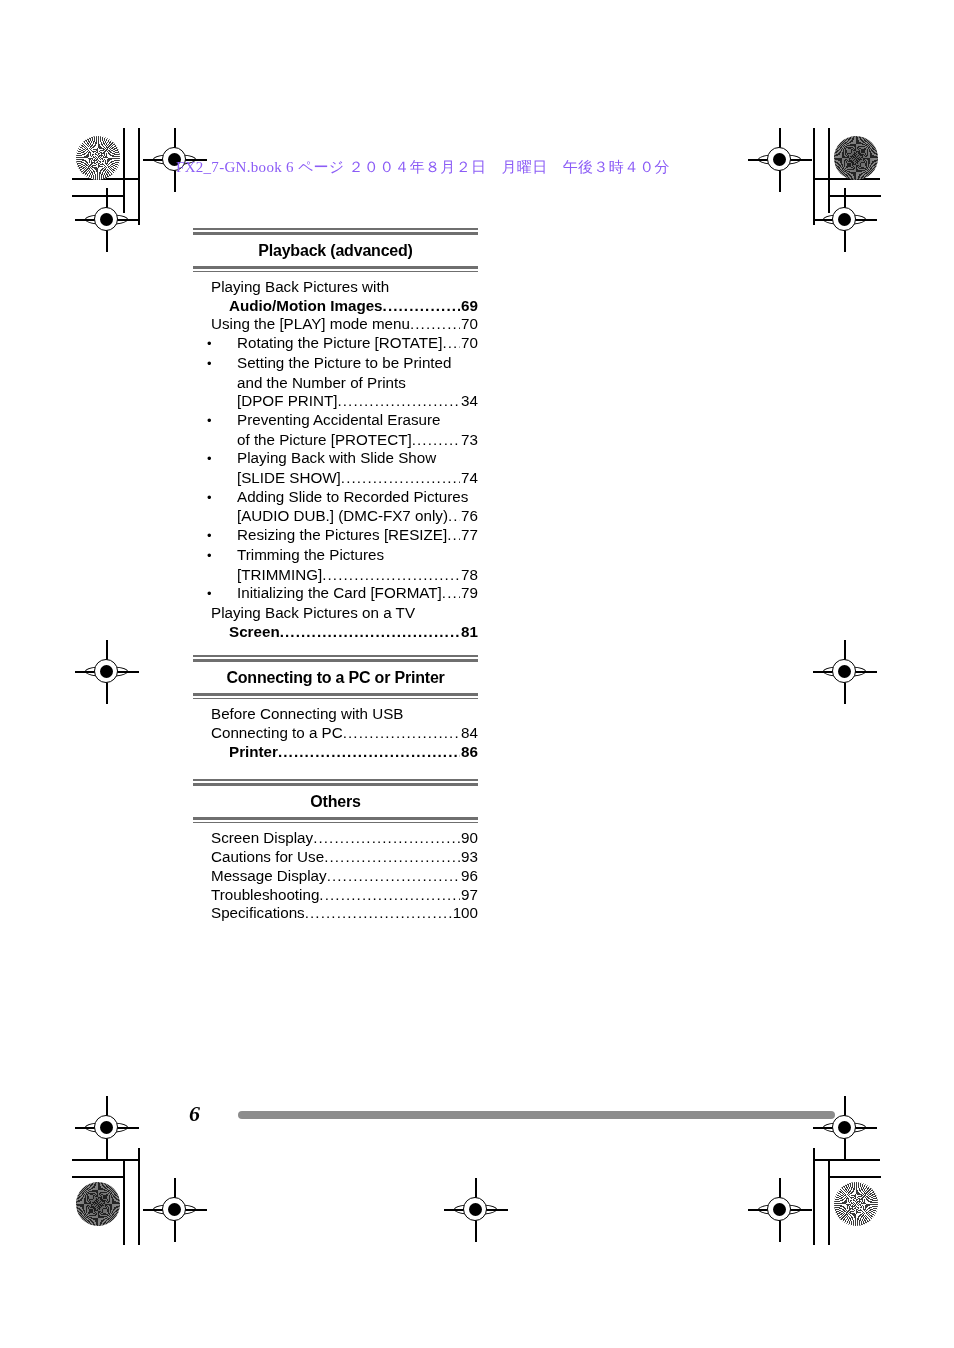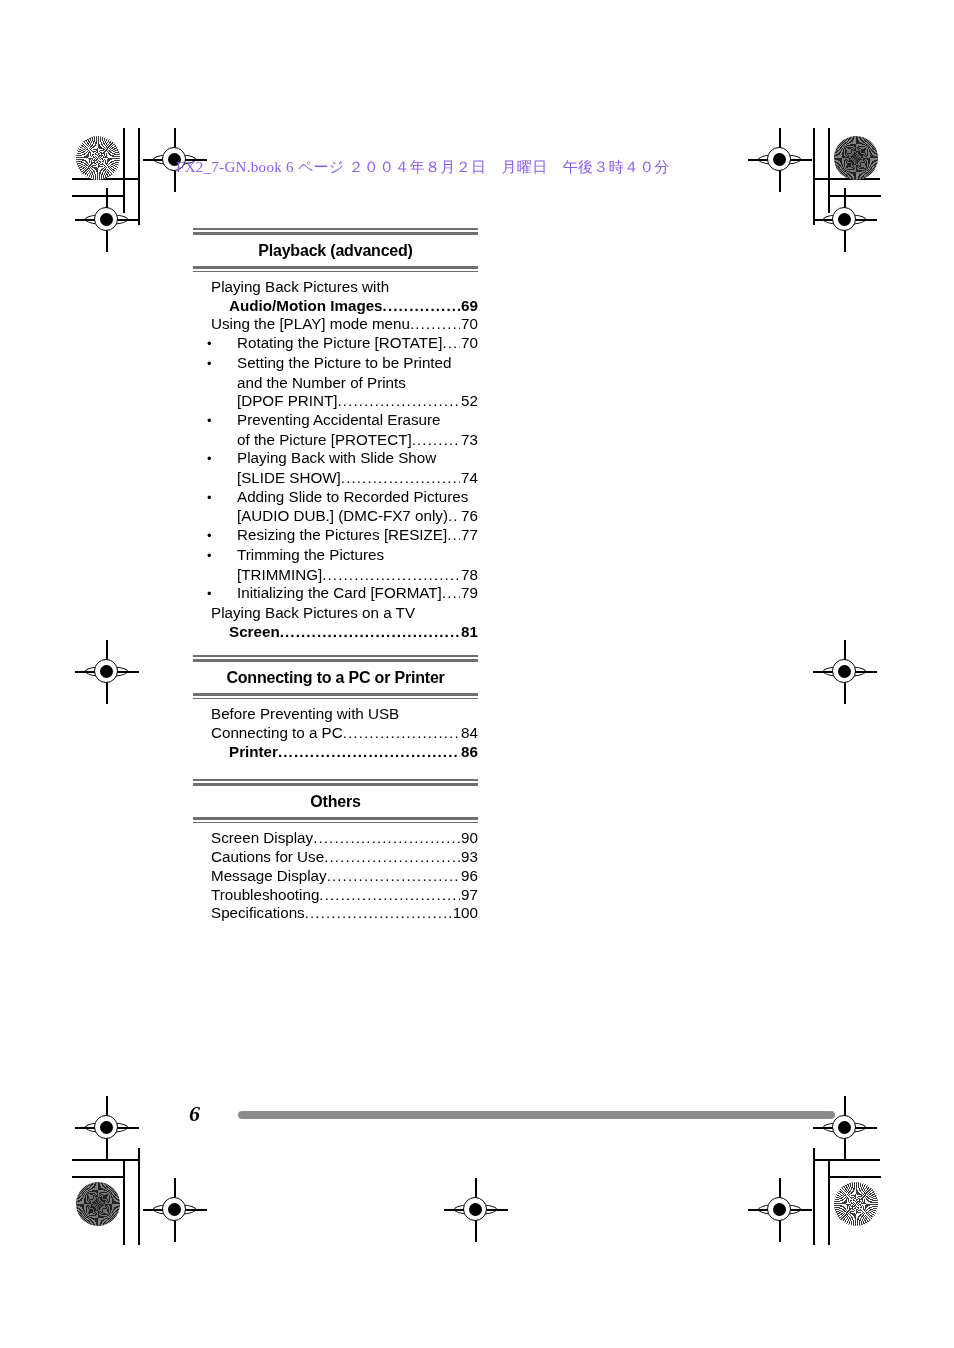--- a/index.html
+++ b/index.html
@@ -334,21 +334,21 @@
         <div class="entry lvl1 nolink">
           <span class="bullet">•</span>
           <span class="label">Setting the Picture to be Printed</span>
         </div>
         <div class="entry lvl1cont nolink">
           <span class="label">and the Number of Prints</span>
         </div>
         <div class="entry lvl1cont">
           <span class="label">[DPOF PRINT]</span>
           <span class="leader"></span>
-          <span class="page">52</span>
+          <span class="page">34</span>
         </div>
         <div class="entry lvl1 nolink">
           <span class="bullet">•</span>
           <span class="label">Preventing Accidental Erasure</span>
         </div>
         <div class="entry lvl1cont">
           <span class="label">of the Picture [PROTECT]</span>
           <span class="leader"></span>
           <span class="page">73</span>
         </div>
@@ -409,21 +409,21 @@
         <div class="rule-thick"></div>
       </div>
       <div class="section-title">Connecting to a PC or Printer</div>
       <div class="rule-bottom">
         <div class="rule-thick"></div>
         <div class="rule-gap"></div>
         <div class="rule-thin"></div>
       </div>
       <div class="entries">
         <div class="entry lvl0 nolink">
-          <span class="label">Before Preventing with USB</span>
+          <span class="label">Before Connecting with USB</span>
         </div>
         <div class="entry lvl0">
           <span class="label">Connecting to a PC</span>
           <span class="leader"></span>
           <span class="page">84</span>
         </div>
         <div class="entry lvl0cont">
           <span class="label">Printer</span>
           <span class="leader"></span>
           <span class="page">86</span>

